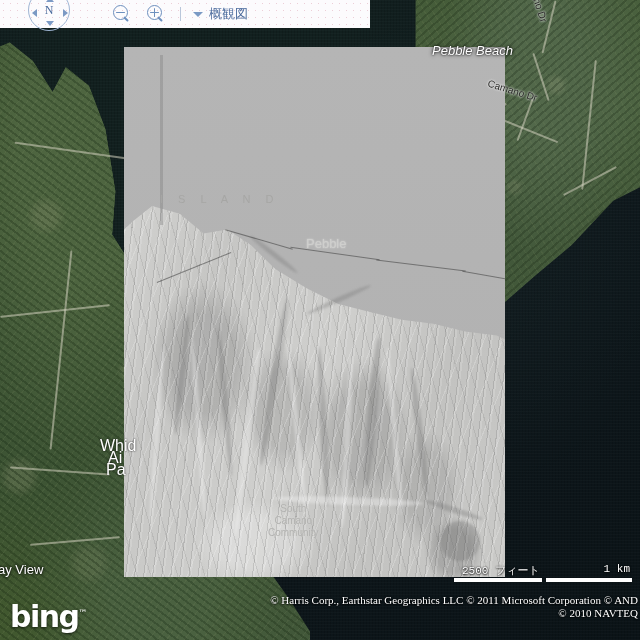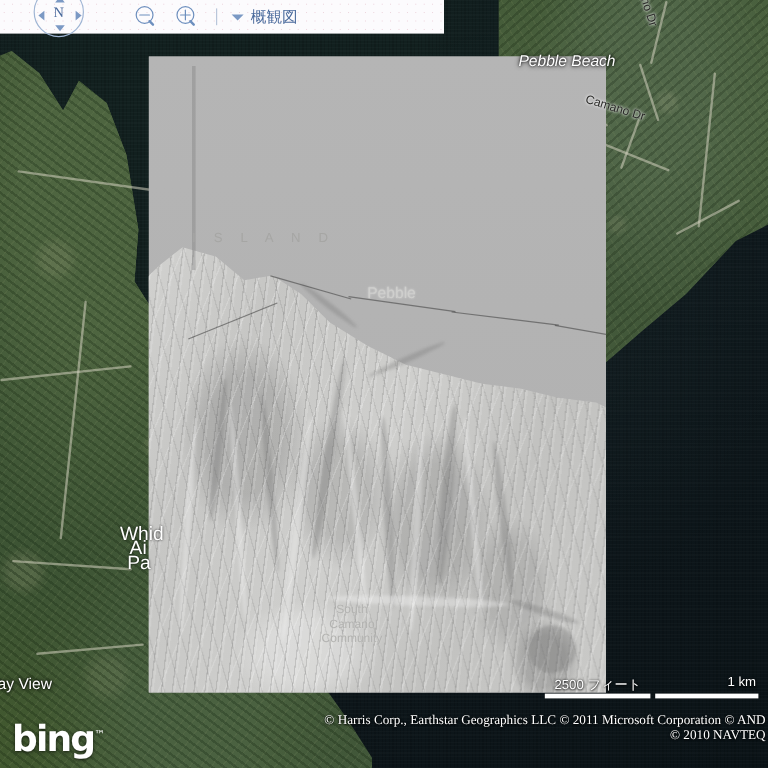--- a/index.html
+++ b/index.html
@@ -370,20 +370,21 @@
     bottom: 58px;
     z-index: 30;
     width: 178px;
   }
   .scale-texts {
     position: relative;
     height: 15px;
     color: #ffffff;
     font-size: 11px;
     text-shadow: 0 0 2px rgba(0,0,0,.9), 0 1px 2px rgba(0,0,0,.8);
+    font-family: Liberation Mono, monospace;
   }
   .scale-ft { position: absolute; left: 8px; top: 0; }
   .scale-km { position: absolute; right: 2px; top: 0; }
   .scale-bars {
     position: relative;
     height: 4px;
   }
   .bar {
     position: absolute;
     height: 4px;

